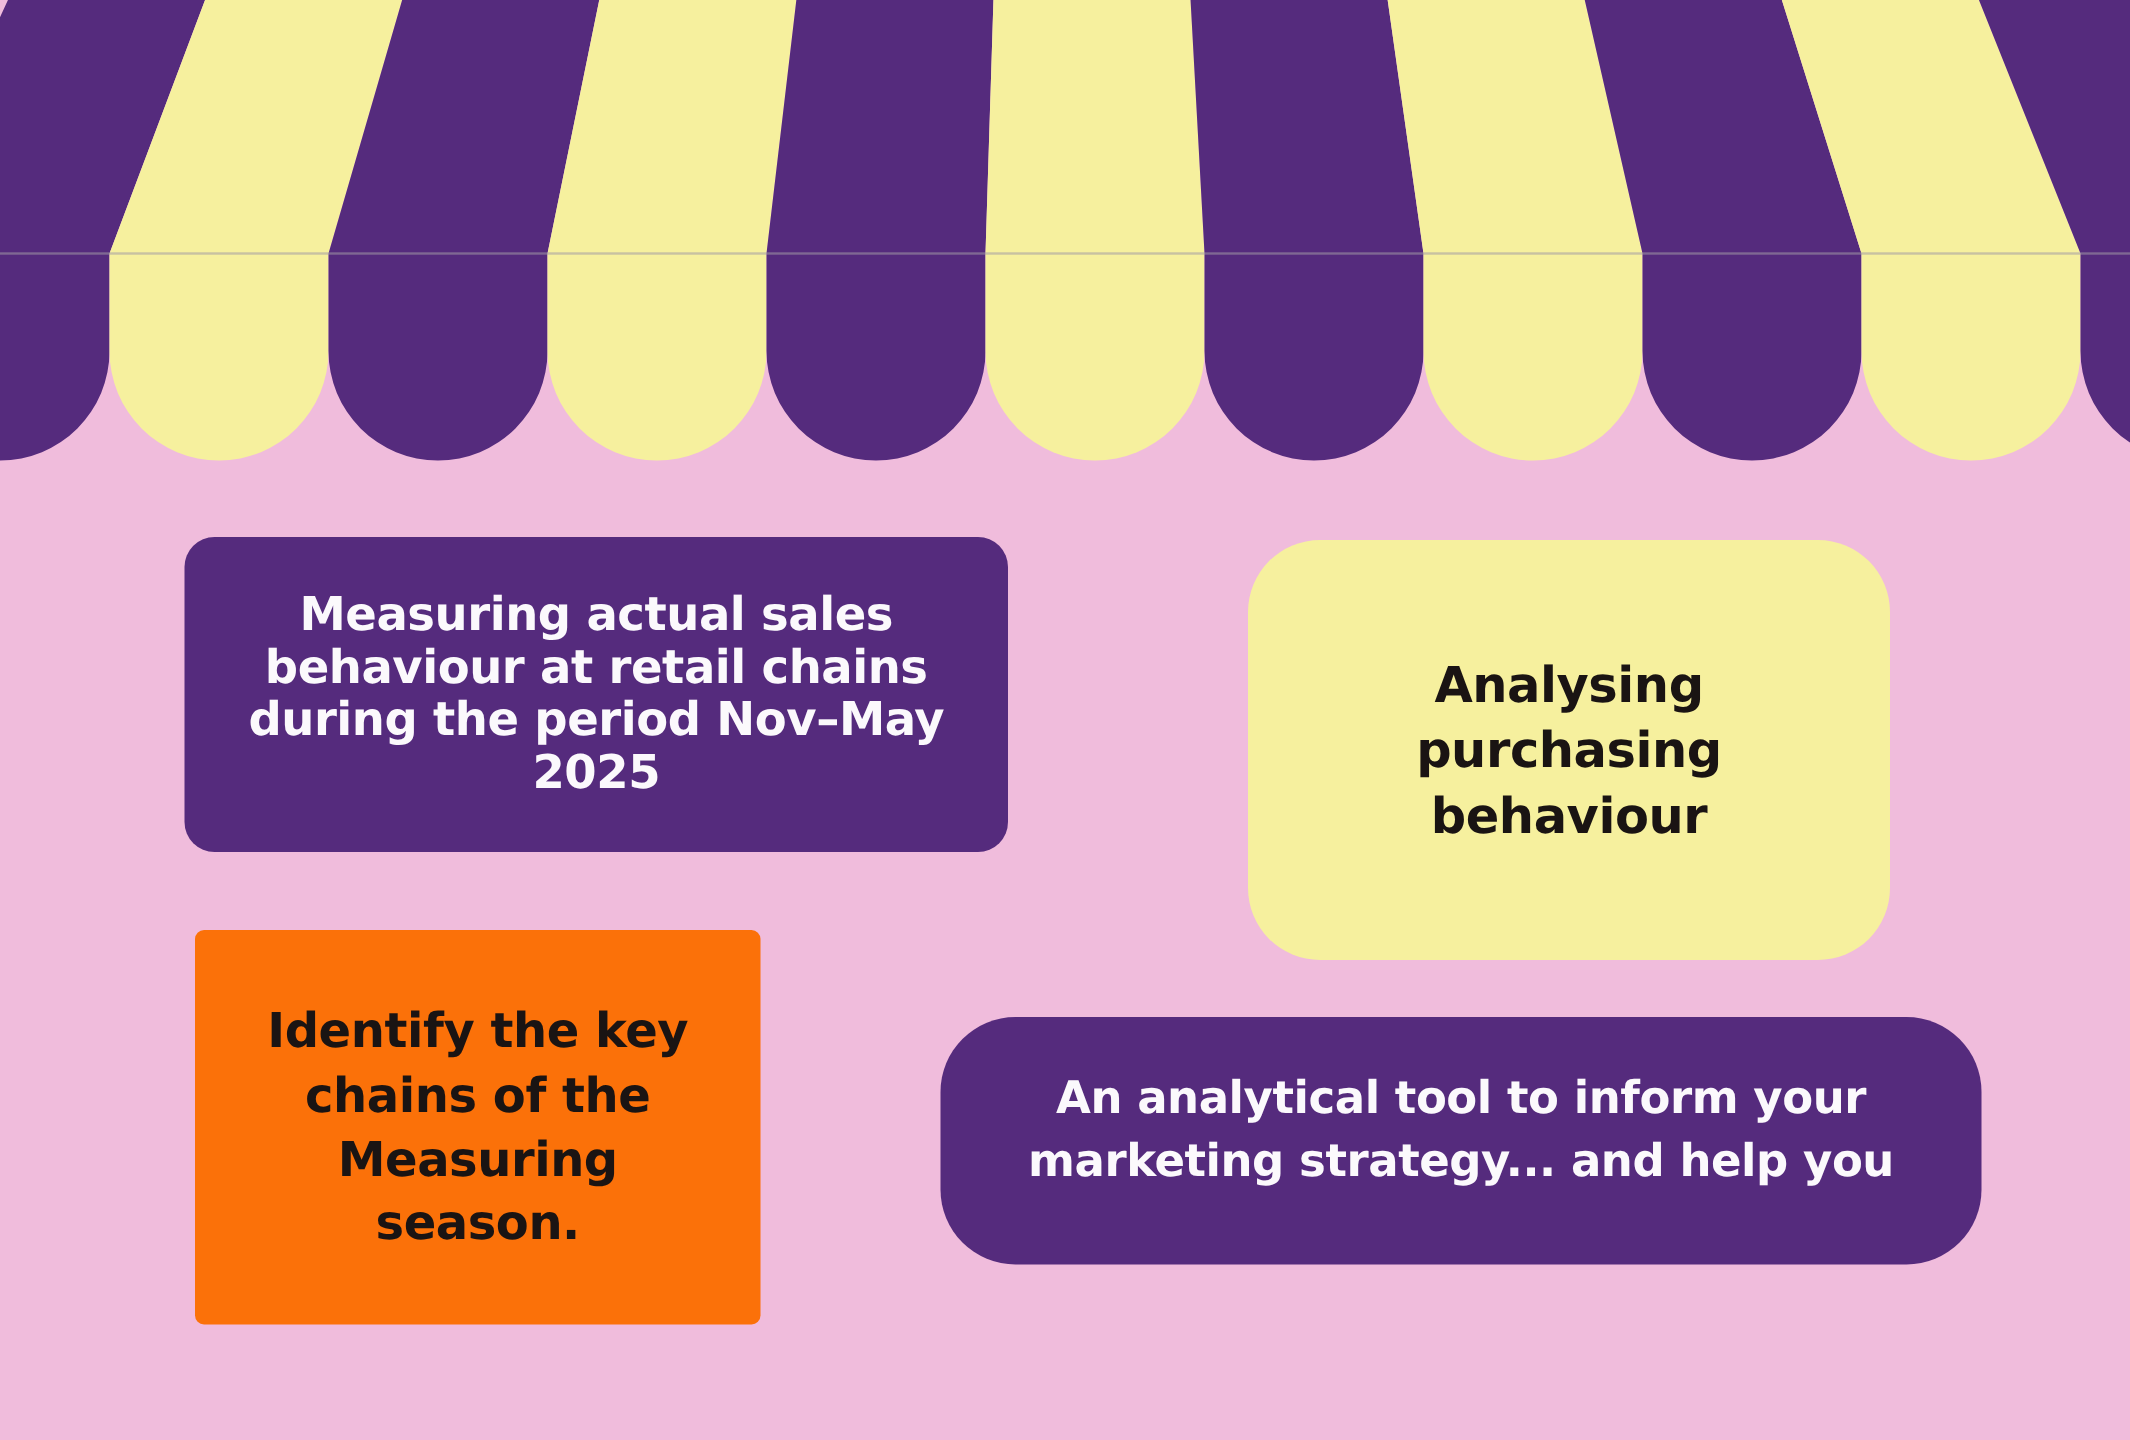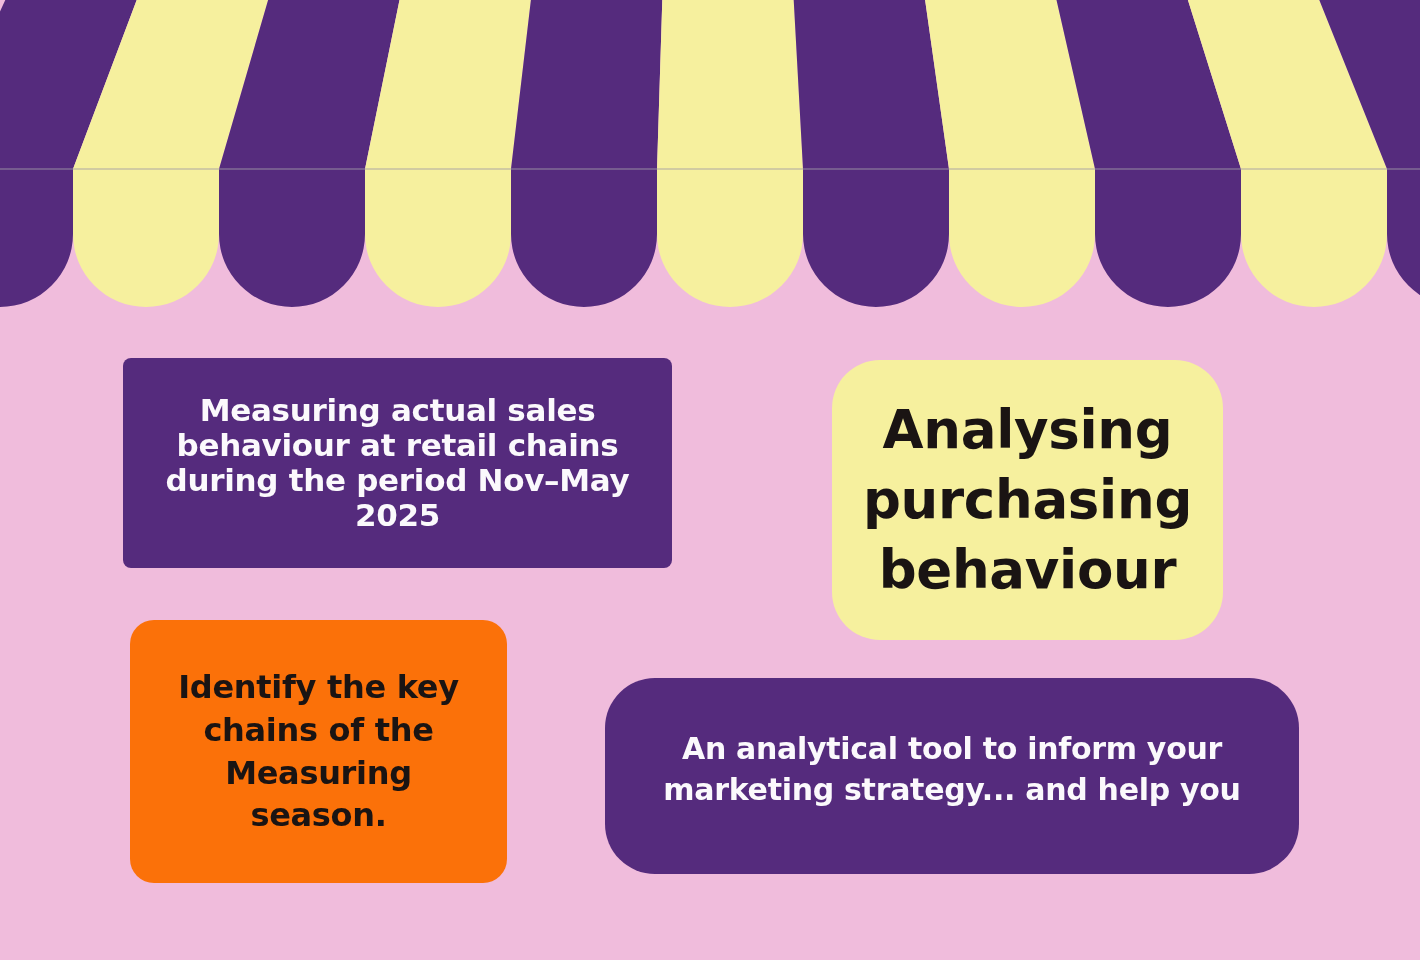--- a/index.html
+++ b/index.html
@@ -31,38 +31,38 @@
     position:absolute;
     display:flex;flex-direction:column;
     justify-content:center;align-items:center;
     text-align:center;
     font-weight:bold;
     letter-spacing:-0.3px;
   }
   .card .line{white-space:nowrap;}
   #card-1{
     left:123px;top:358px;width:549px;height:210px;
-    border-radius:8px;
+    border-radius:20px;
     background:var(--purple);color:var(--text-light);
     font-size:31px;line-height:1.13;
   }
   #card-2{
-    left:832px;top:360px;width:391px;height:280px;
+    left:832px;top:360px;width:428px;height:280px;
     border-radius:48px;
     background:var(--yellow);color:var(--text-dark);
-    font-size:53px;line-height:1.32;
+    font-size:33px;line-height:1.32;
   }
   #card-3{
     left:130px;top:620px;width:377px;height:263px;
-    border-radius:24px;
+    border-radius:6px;
     background:var(--orange);color:var(--text-dark);
     font-size:32px;line-height:1.33;
   }
   #card-4{
-    left:605px;top:678px;width:694px;height:196px;
+    left:627px;top:678px;width:694px;height:165px;
     border-radius:50px;
     background:var(--purple);color:var(--text-light);
     font-size:30px;line-height:1.38;
     padding-bottom:14px;
   }
 </style>
 </head>
 <body>
 
 <div class="page">

